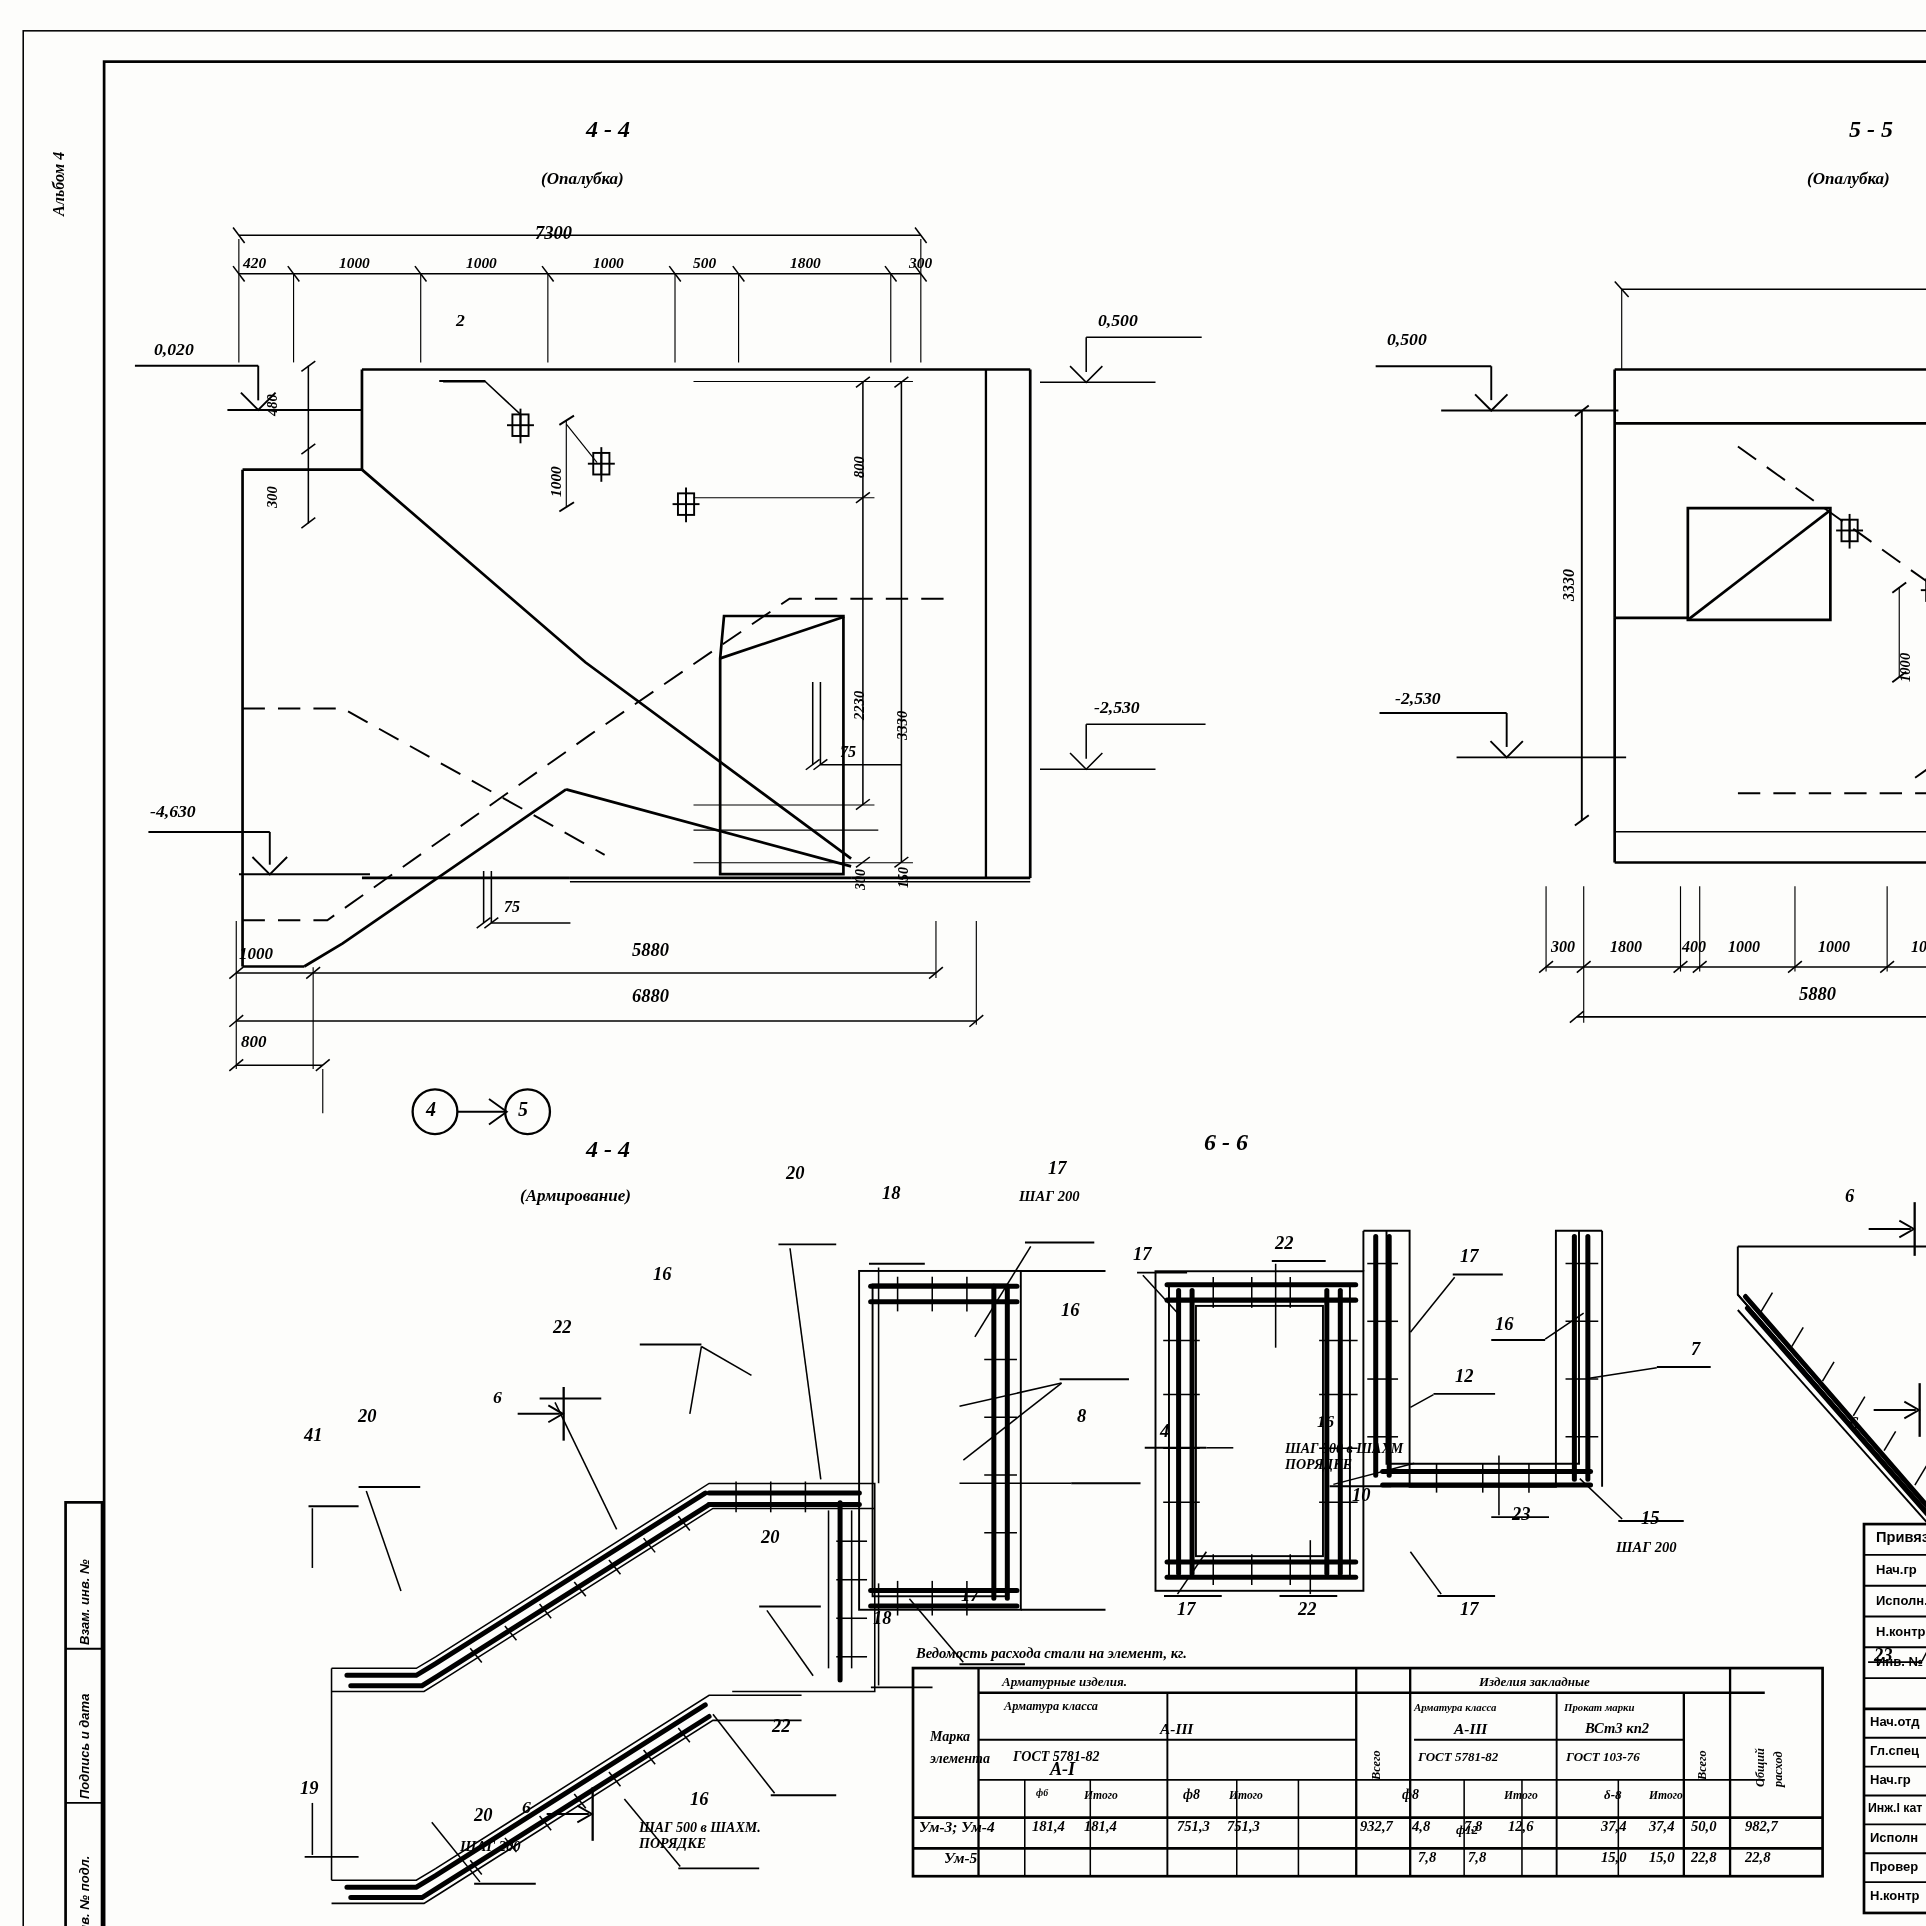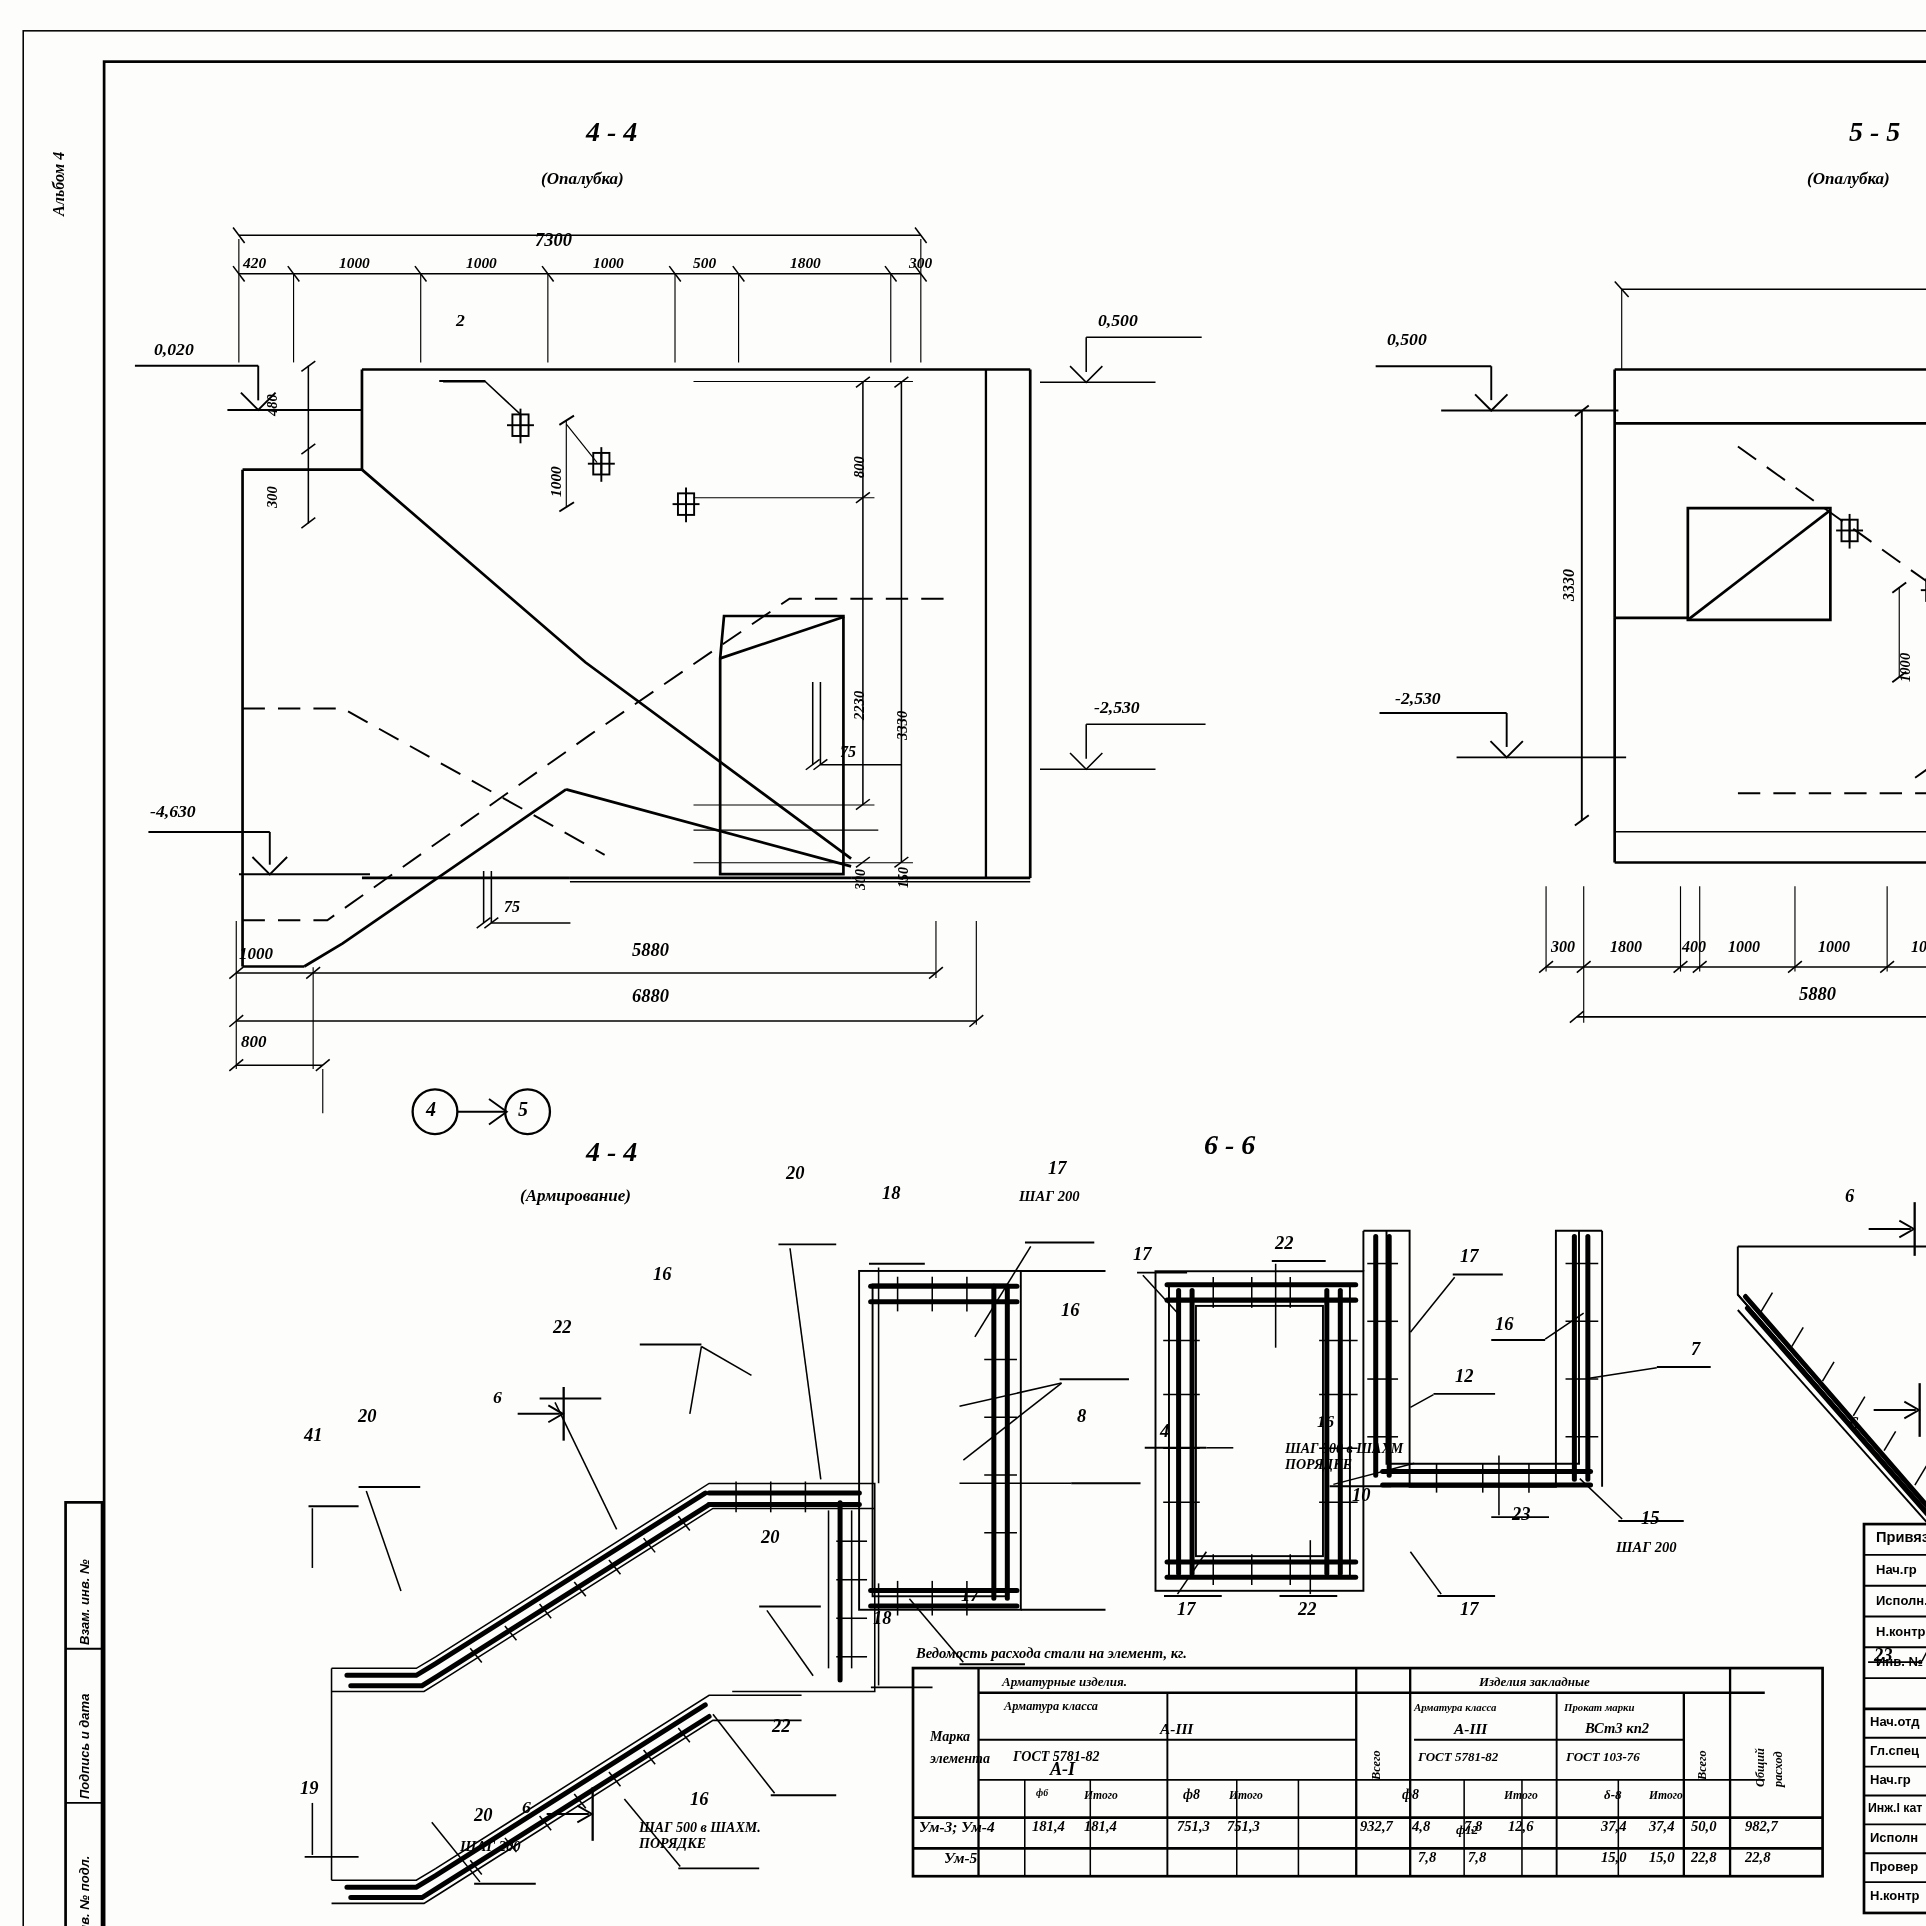--- a/index.html
+++ b/index.html
@@ -2,21 +2,21 @@
 <html style="font-size:6.2px"><head>
 <meta charset="utf-8">
 <style>
   html,body{margin:0;padding:0;background:#fff;}
   body{width:2753px;height:2002px;position:relative;font-family:"Liberation Sans",sans-serif;overflow:hidden;}
   .sheet{position:absolute;inset:0;background:#fdfdfb;}
   .txt{position:absolute;white-space:pre;color:#000;font-family:"Liberation Serif",serif;font-style:italic;font-weight:700;}
   .txtn{position:absolute;white-space:pre;color:#000;font-family:"Liberation Sans",sans-serif;font-weight:700;font-style:normal;}
   svg{position:absolute;overflow:visible;}
   .dimtxt{font-size:15.4px;}
-  .ttl{font-size:28px;}
+  .ttl{font-size:24px;}
   .sub{font-size:17px;}
 </style>
 </head>
 <body>
 
 <div class="sheet">
 
   <svg width="2753" height="2002" viewBox="0 0 7146 5197">
 
     <rect x="60" y="80" width="7040" height="5040" fill="none" stroke="#000" stroke-width="4"></rect>
@@ -97,21 +97,21 @@
         <line x1="20" y1="60" x2="20" y2="380" stroke-width="3"></line>
         <line x1="162" y1="150" x2="162" y2="380" stroke-width="3"></line>
         <line x1="492" y1="150" x2="492" y2="380" stroke-width="3"></line>
         <line x1="822" y1="150" x2="822" y2="380" stroke-width="3"></line>
         <line x1="1152" y1="150" x2="1152" y2="380" stroke-width="3"></line>
         <line x1="1317" y1="150" x2="1317" y2="380" stroke-width="3"></line>
         <line x1="1712" y1="150" x2="1712" y2="380" stroke-width="3"></line>
         <line x1="1790" y1="60" x2="1790" y2="380" stroke-width="3"></line>
       </g>
     </svg>
-    <div class="txt dimtxt" style="left:535px;top:230px;font-size:18.5px;">7300</div>
+    <div class="txt dimtxt" style="left:535px;top:223px;font-size:18.5px;">7300</div>
     <div class="txt dimtxt" style="left:243px;top:254px;">420</div>
     <div class="txt dimtxt" style="left:339px;top:254px;">1000</div>
     <div class="txt dimtxt" style="left:466px;top:254px;">1000</div>
     <div class="txt dimtxt" style="left:593px;top:254px;">1000</div>
     <div class="txt dimtxt" style="left:693px;top:254px;">500</div>
     <div class="txt dimtxt" style="left:790px;top:254px;">1800</div>
     <div class="txt dimtxt" style="left:909px;top:254px;">300</div>
 
     <svg width="270" height="231" style="left:439px;top:374px;" viewBox="0 0 700 600">
       <g stroke="#000" fill="none" stroke-width="5">

